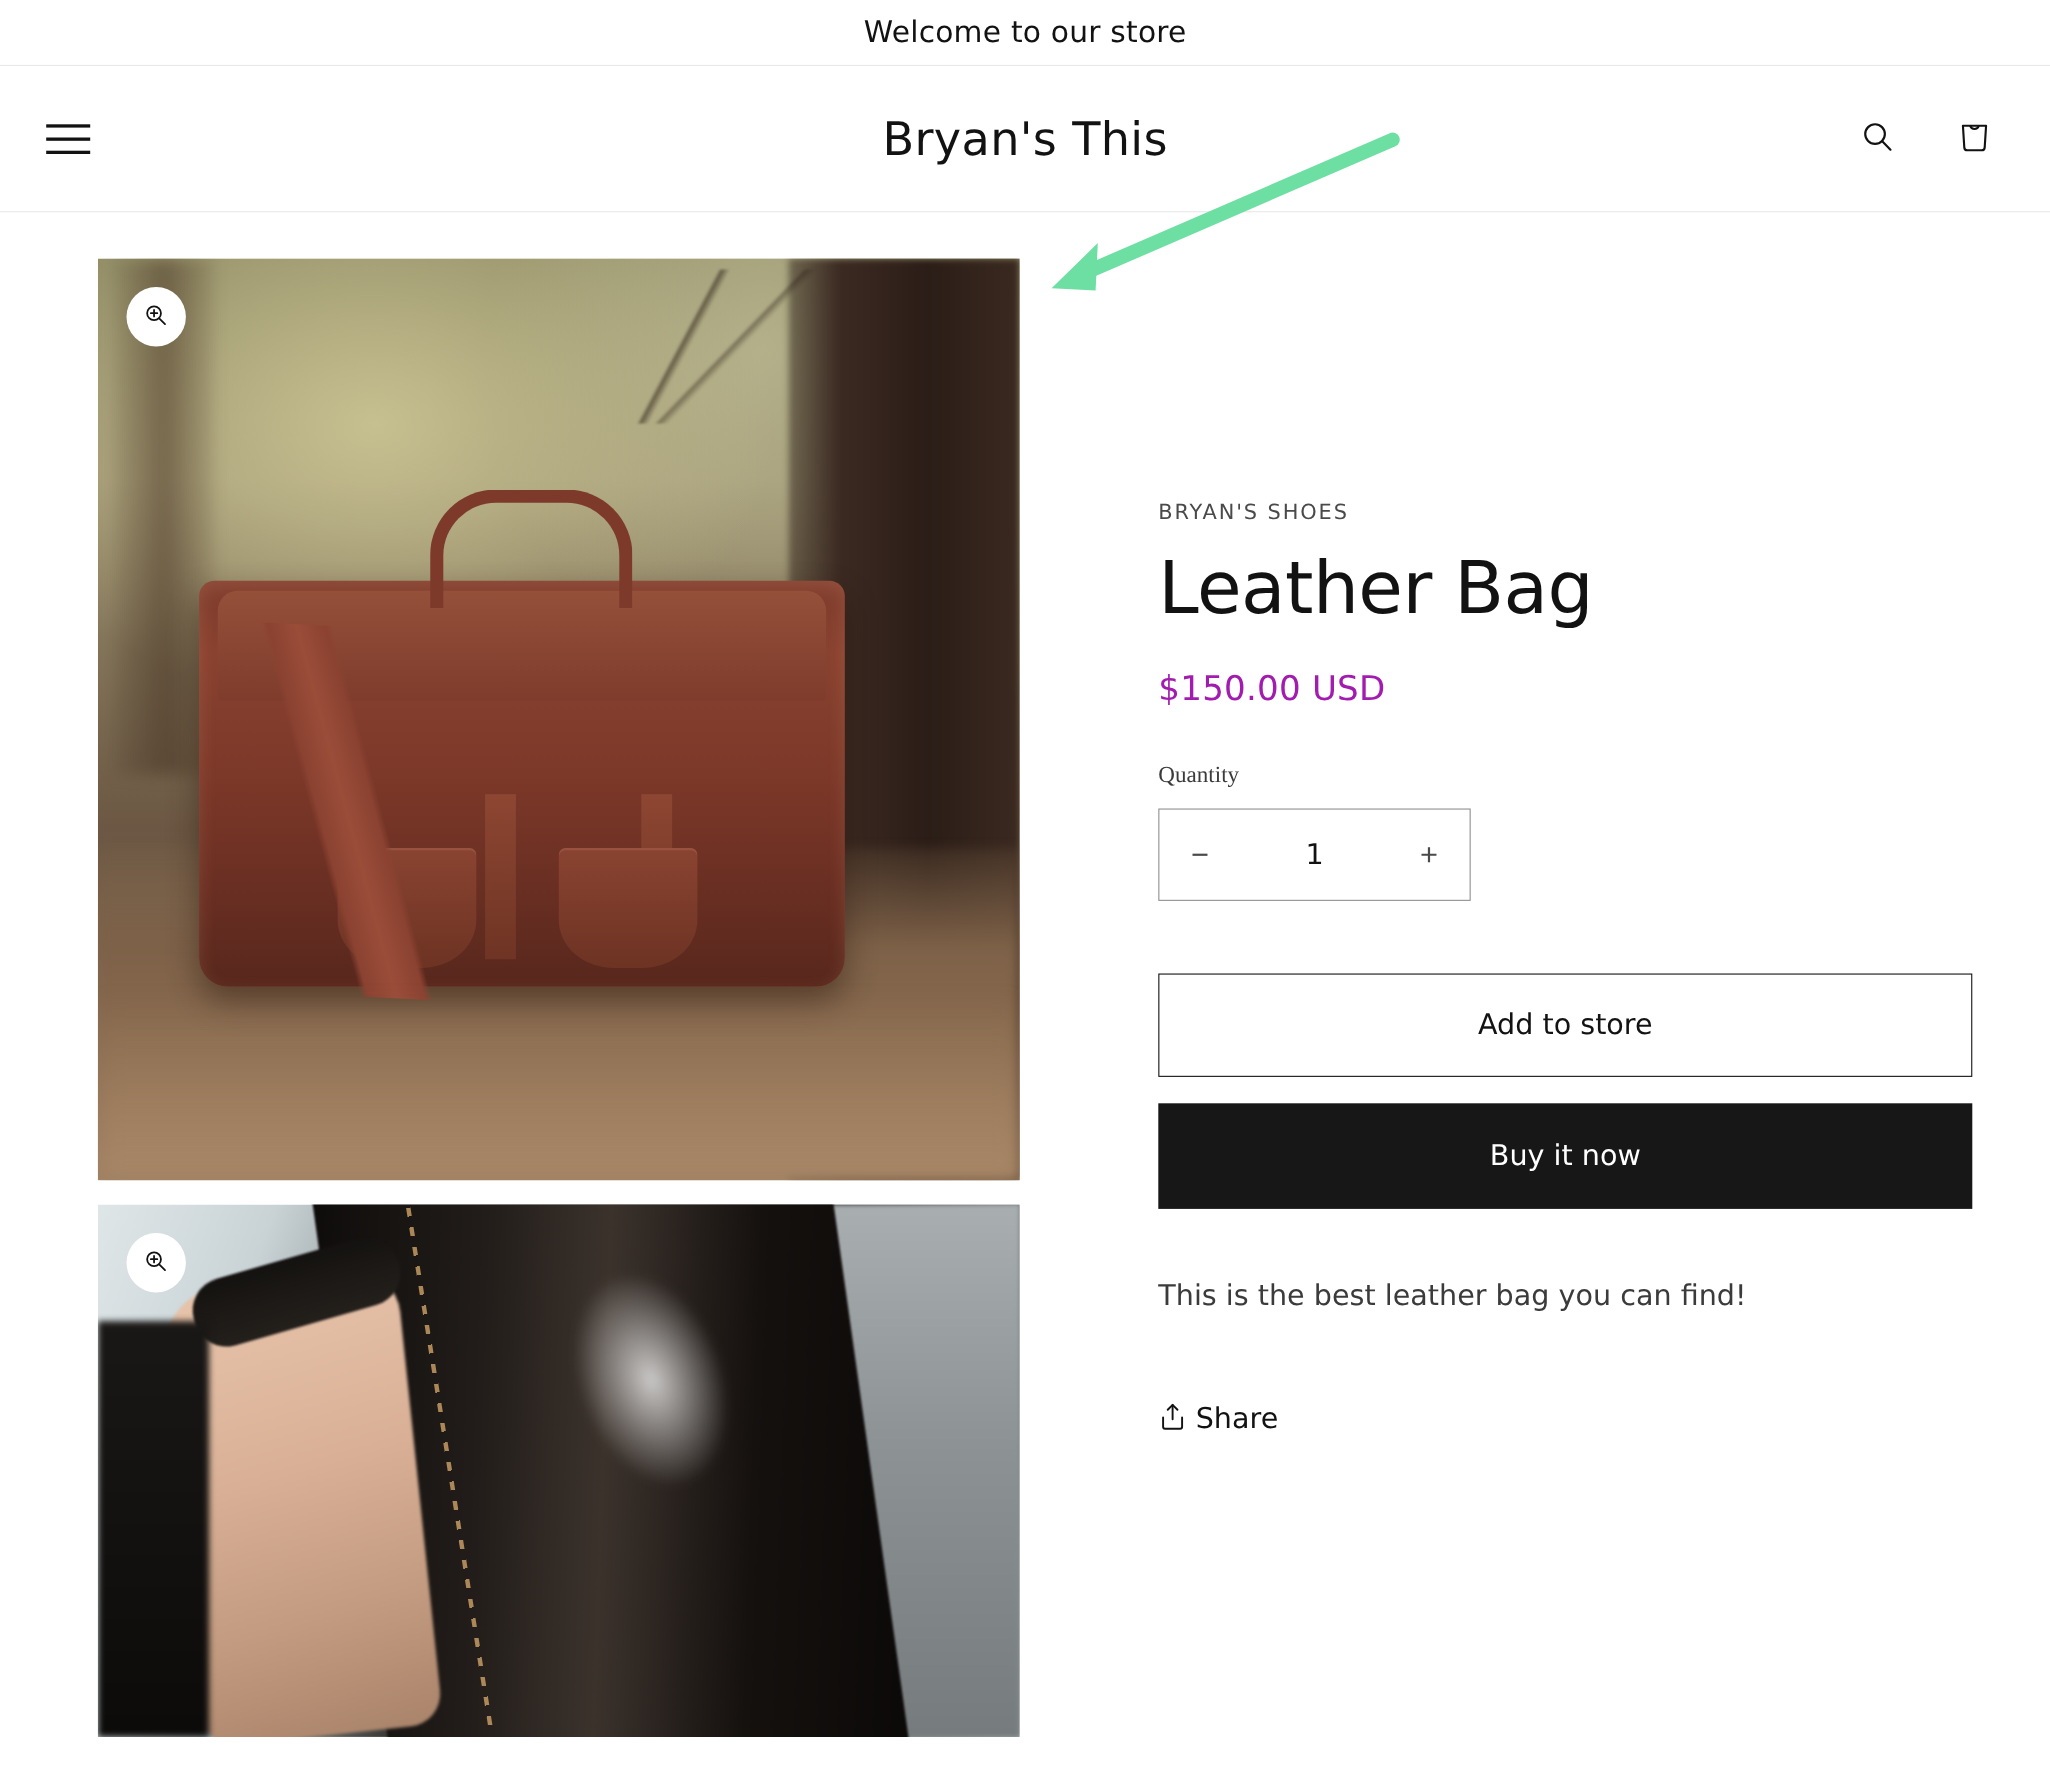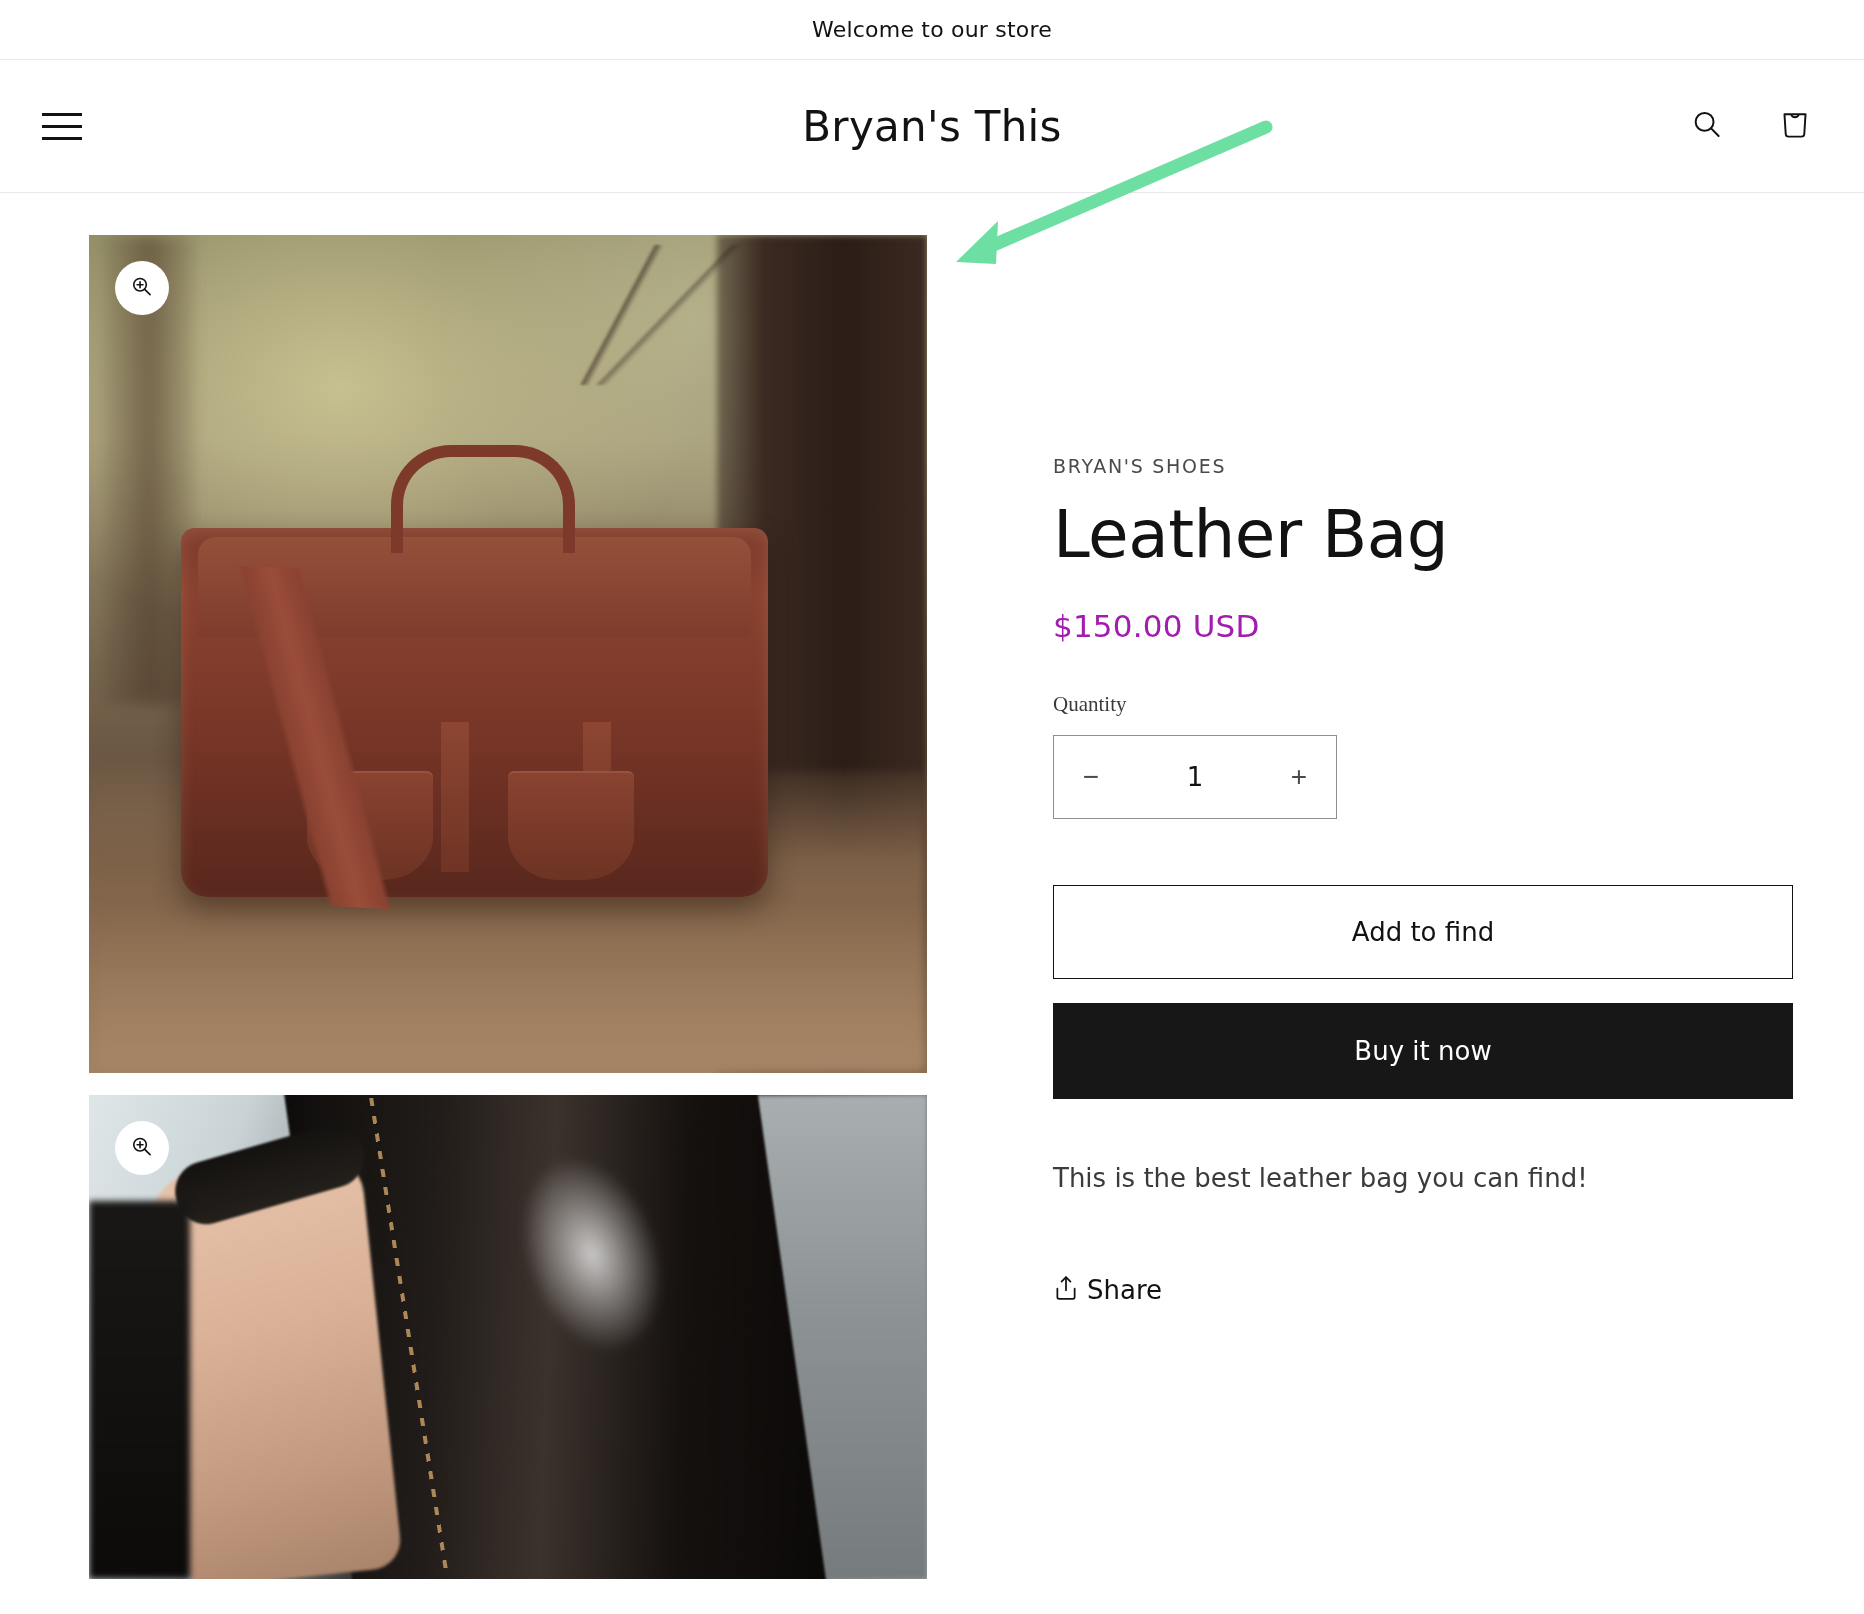--- a/index.html
+++ b/index.html
@@ -12,21 +12,21 @@
   body { position: relative; color: #121212; }
 
   
   .announcement {
     height: 60px;
     display: flex; align-items: center; justify-content: center;
     border-bottom: 1px solid #e8e8e8;
     background: #ffffff;
   }
   .announcement-text {
-    font-size: 22px; letter-spacing: .2px; color: #121212;
+    font-size: 27px; letter-spacing: .2px; color: #121212;
   }
 
   
   .header {
     height: 133px;
     border-bottom: 1px solid #e8e8e8;
     display: flex; align-items: center;
     position: relative;
     background: #ffffff;
   }
@@ -353,21 +353,21 @@
     <h1 class="product-title">Leather Bag</h1>
     <div class="price">$150.00 USD</div>
 
     <div class="qty-label">Quantity</div>
     <div class="qty-box">
       <button class="qty-btn">−</button>
       <input class="qty-value" value="1" style="">
       <button class="qty-btn">+</button>
     </div>
 
-    <button class="btn-add">Add to find</button>
+    <button class="btn-add">Add to store</button>
     <button class="btn-buy">Buy it now</button>
 
     <div class="description">This is the best leather bag you can find!</div>
 
     <div class="share-row">
       <span>
         <svg width="26" height="28" viewBox="0 0 22 24" fill="none" stroke="#121212" stroke-width="1.5">
           <path d="M11 2.8v11.1" stroke-linecap="round"></path>
           <path d="M7.2 6.5L11 2.7l3.8 3.8" stroke-linecap="round" stroke-linejoin="round"></path>
           <path d="M3.6 12.6v7.2a1.5 1.5 0 0 0 1.5 1.5h11.8a1.5 1.5 0 0 0 1.5-1.5v-7.2" stroke-linecap="round"></path>

